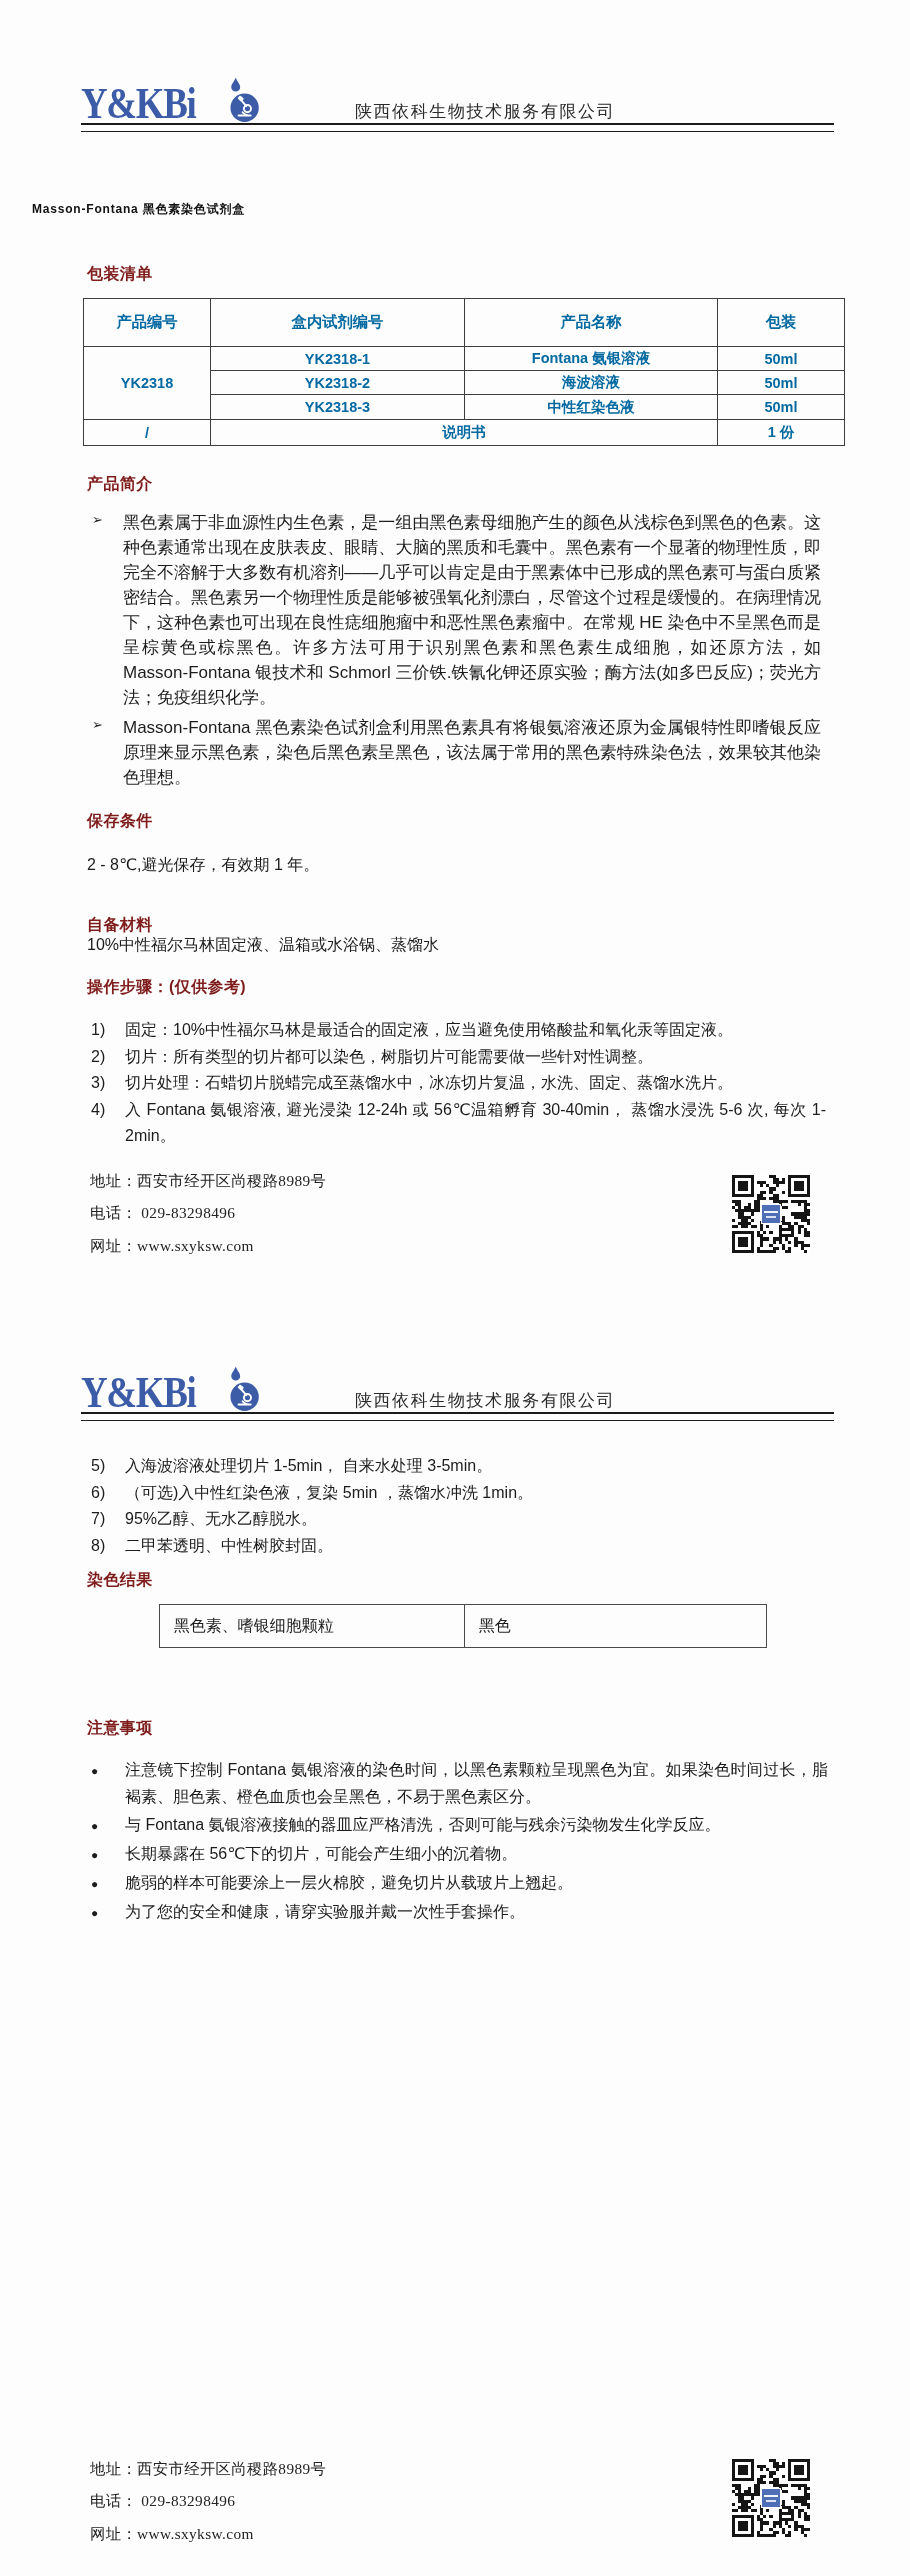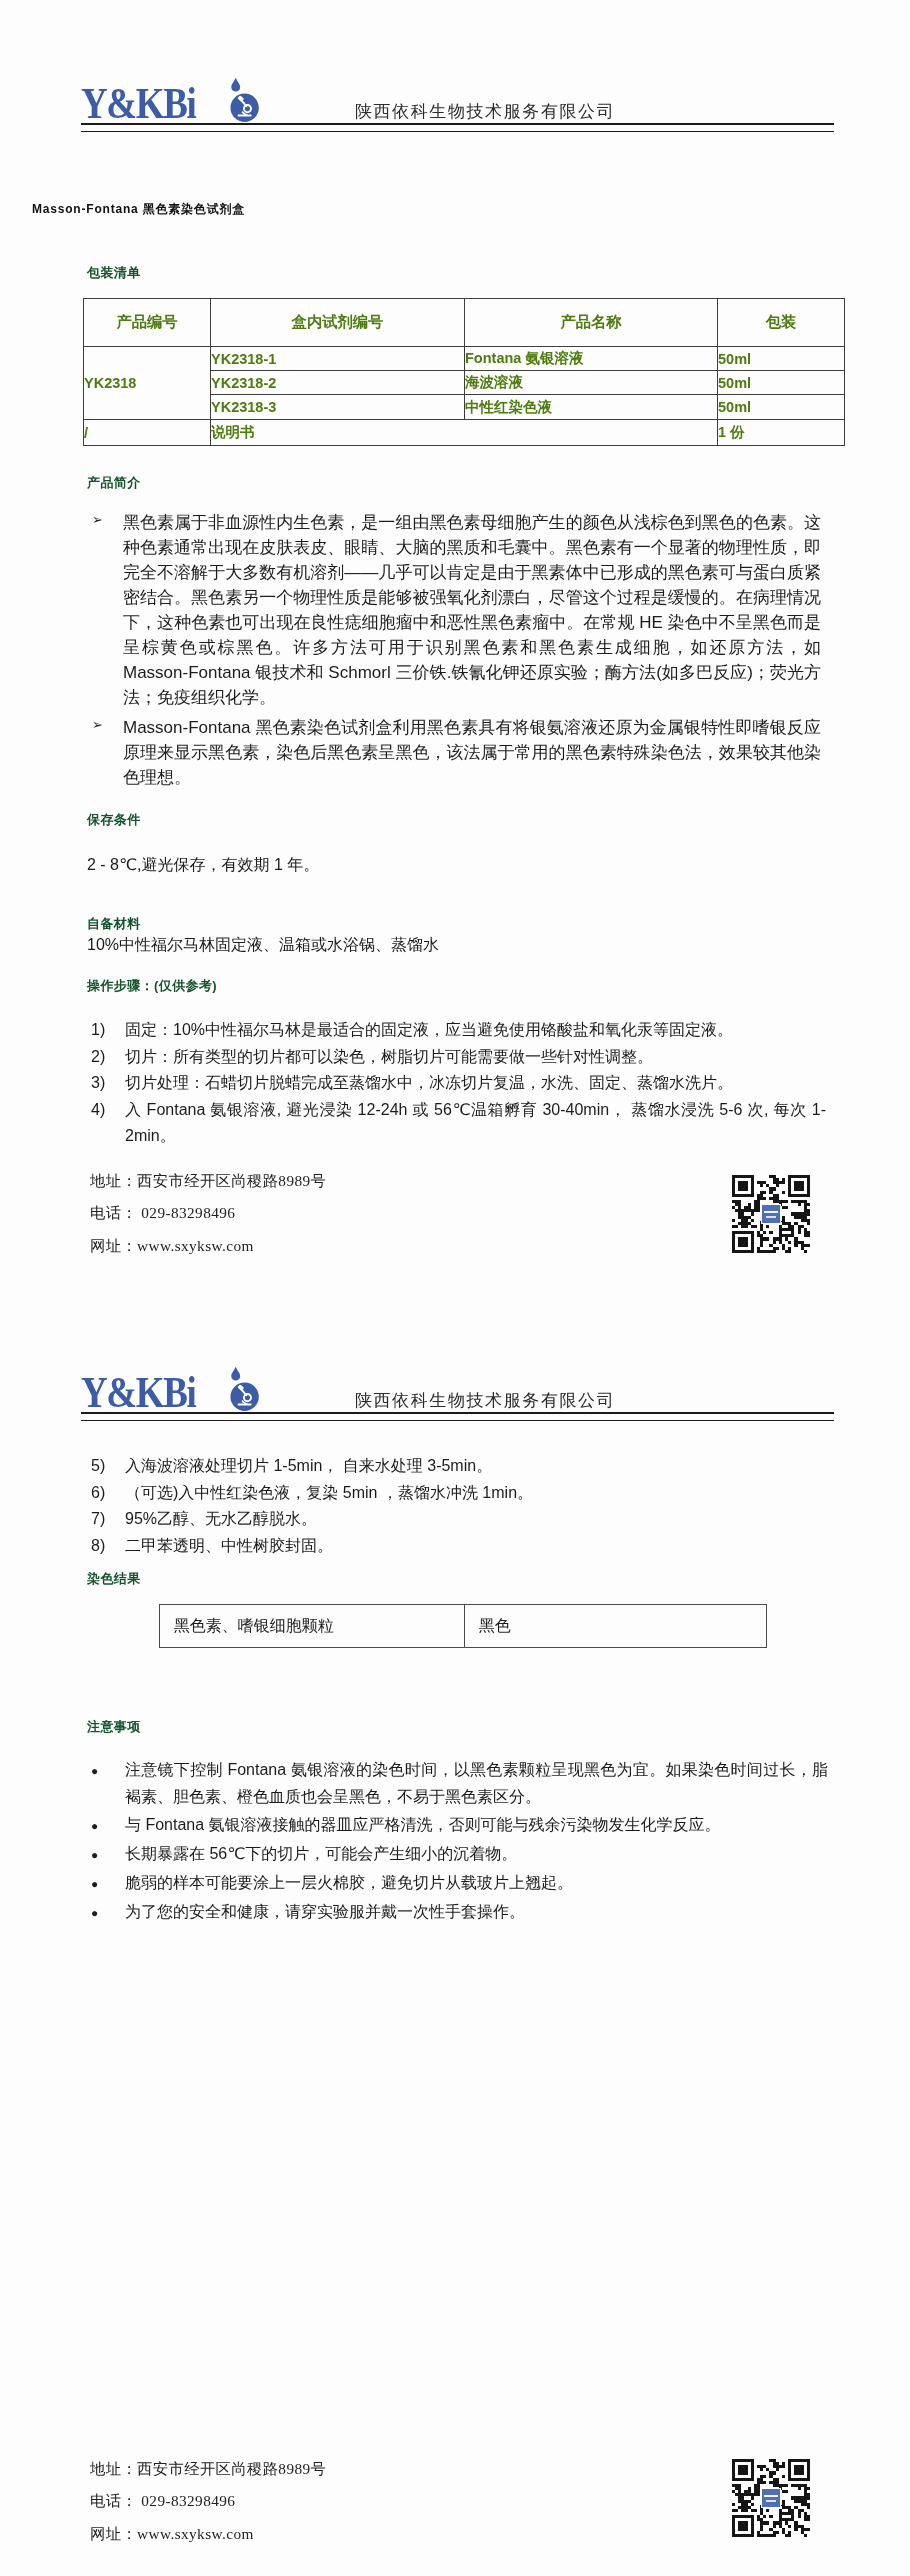--- a/index.html
+++ b/index.html
@@ -25,25 +25,25 @@
   .company{
     font-family:"Liberation Serif","DejaVu Serif",serif;
     font-size:17px;color:#2b2b2b;letter-spacing:1.6px;
     margin-left:95px;white-space:nowrap;
   }
   .rule{height:6.4px;border-top:2.4px solid #1a1a1a;border-bottom:1.6px solid #1a1a1a;}
 
   
   .doc-title{top:201px;left:0;width:911px;
     font-size:12px;font-weight:bold;letter-spacing:0.8px;color:#111;padding-left:32px;}
-  .sec-h{font-size:13px;font-weight:bold;color:#14532d;letter-spacing:0.4px;}
+  .sec-h{font-size:16px;font-weight:bold;color:#7f1d1d;letter-spacing:0.4px;}
 
   
   table.pack{border-collapse:collapse;table-layout:fixed;width:760px;
-    font-size:14.5px;font-weight:bold;color:#4d7c0f;}
+    font-size:14.5px;font-weight:bold;color:#0369a1;text-align:center;}
   table.pack th,table.pack td{border:1.6px solid #3d3d3d;padding:0;overflow:hidden;}
   table.pack th{height:47px;font-size:15.3px;}
   .rh30{height:24px;} .rh31{height:25px;} .rh32{height:26px;}
 
   
   .body-txt{font-size:16px;color:#1c1c1c;}
   .intro li{display:flex;list-style:none;}
   .intro{margin:0;padding:0;}
   .intro li + li{margin-top:4.8px;}
   .tri{width:31px;flex:none;font-size:13px;padding-top:2.4px;color:#222;}

